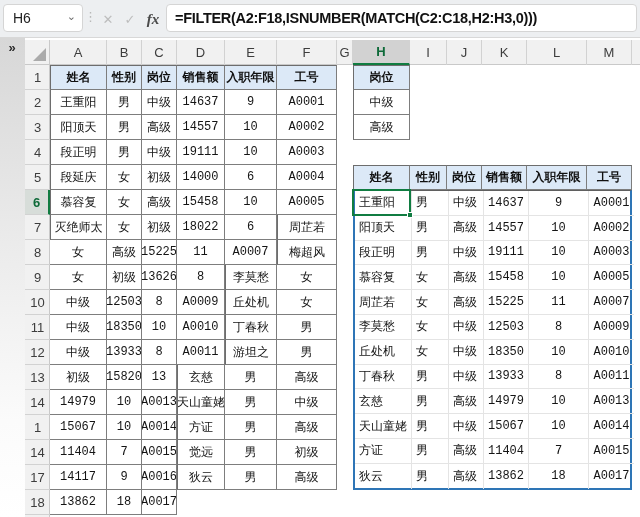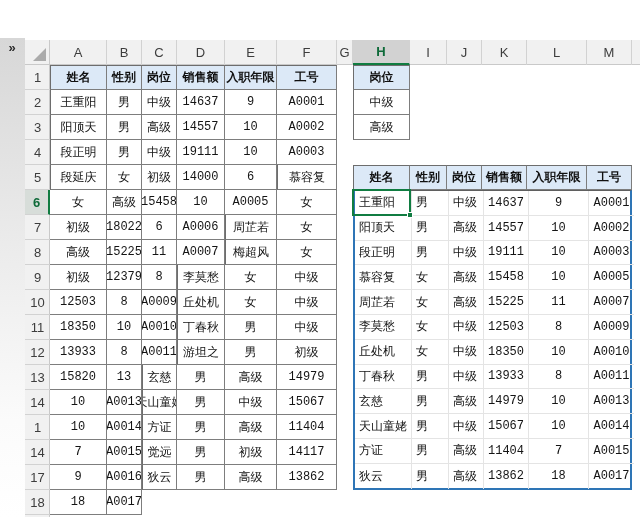--- a/index.html
+++ b/index.html
@@ -68,20 +68,33 @@
   .s.no-b { border-bottom:none; }
   .active-cell { position:absolute; border:2px solid #107C41; background:transparent; }
   .active-cell .handle { position:absolute; right:-4px; bottom:-4px; width:6px; height:6px;
                          background:#107C41; border:1px solid #fff; }
 </style>
 </head>
 <body>
 
 <div class="app">
 
+  <div class="toolbar">
+    <div class="name-box">
+      <span class="ref">H6</span>
+      <span class="chev">⌄</span>
+    </div>
+    <div class="tb-dots">⋮</div>
+    <div class="tb-ico ico-x">✕</div>
+    <div class="tb-ico ico-check">✓</div>
+    <div class="tb-ico ico-fx">fx</div>
+    <div class="formula-box">
+      <span class="ftext">=FILTER(A2:F18,ISNUMBER(MATCH(C2:C18,H2:H3,0)))</span>
+    </div>
+  </div>
 
   <div class="left-strip"></div>
   <div class="pane-toggle">»</div>
   <div class="corner">
     <div class="tri"></div>
   </div>
   <div class="col-headers" id="col-headers">
       <div class="col-h" style="width: 57px;">A</div>
       <div class="col-h" style="width: 35px;">B</div>
       <div class="col-h" style="width: 35px;">C</div>
@@ -141,41 +154,42 @@
         <div class="c">男</div>
         <div class="c">中级</div>
         <div class="c">19111</div>
         <div class="c">10</div>
         <div class="c">A0003</div>
         <div class="c lft">段延庆</div>
         <div class="c">女</div>
         <div class="c">初级</div>
         <div class="c">14000</div>
         <div class="c">6</div>
+        <div class="c">A0004</div>
         <div class="c lft">慕容复</div>
         <div class="c">女</div>
         <div class="c">高级</div>
         <div class="c">15458</div>
         <div class="c">10</div>
         <div class="c">A0005</div>
+        <div class="c lft">灭绝师太</div>
         <div class="c">女</div>
         <div class="c">初级</div>
         <div class="c">18022</div>
         <div class="c">6</div>
-        <div class="c">A0006</div>
         <div class="c lft">周芷若</div>
         <div class="c">女</div>
         <div class="c">高级</div>
         <div class="c">15225</div>
         <div class="c">11</div>
         <div class="c">A0007</div>
         <div class="c lft">梅超风</div>
         <div class="c">女</div>
         <div class="c">初级</div>
-        <div class="c">12379</div>
+        <div class="c">13626</div>
         <div class="c">8</div>
         <div class="c lft">李莫愁</div>
         <div class="c">女</div>
         <div class="c">中级</div>
         <div class="c">12503</div>
         <div class="c">8</div>
         <div class="c">A0009</div>
         <div class="c lft">丘处机</div>
         <div class="c">女</div>
         <div class="c">中级</div>

